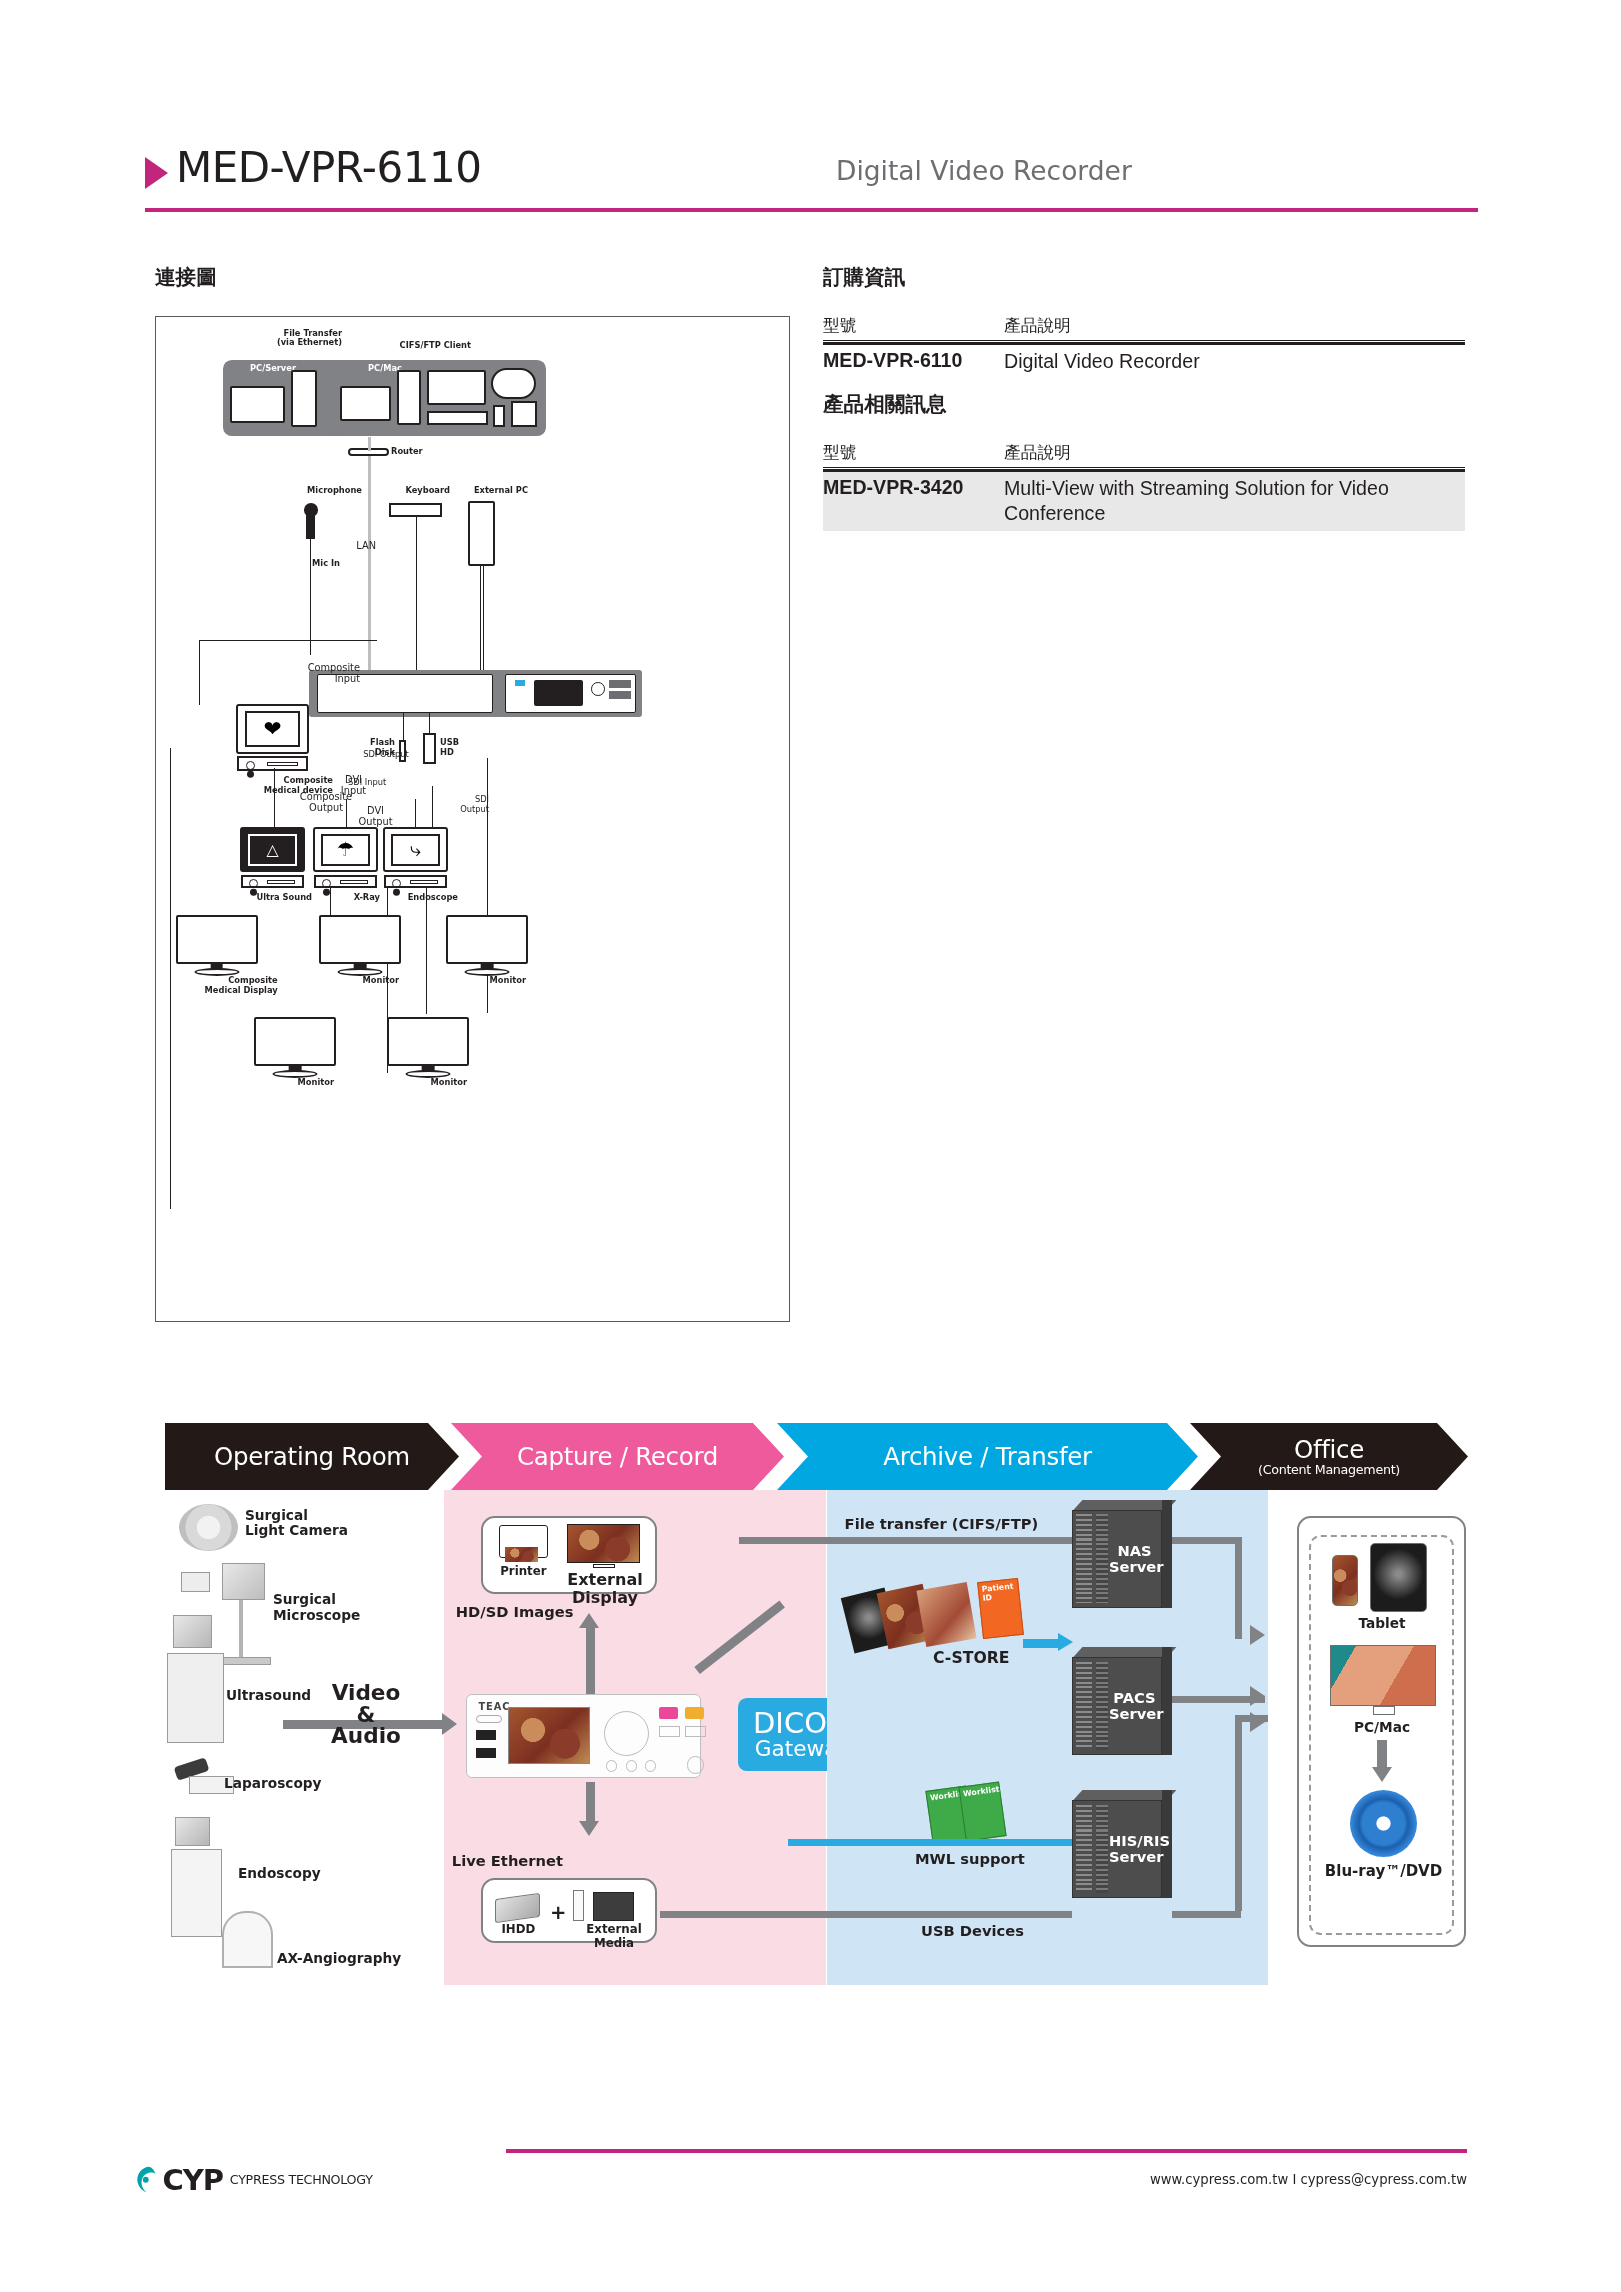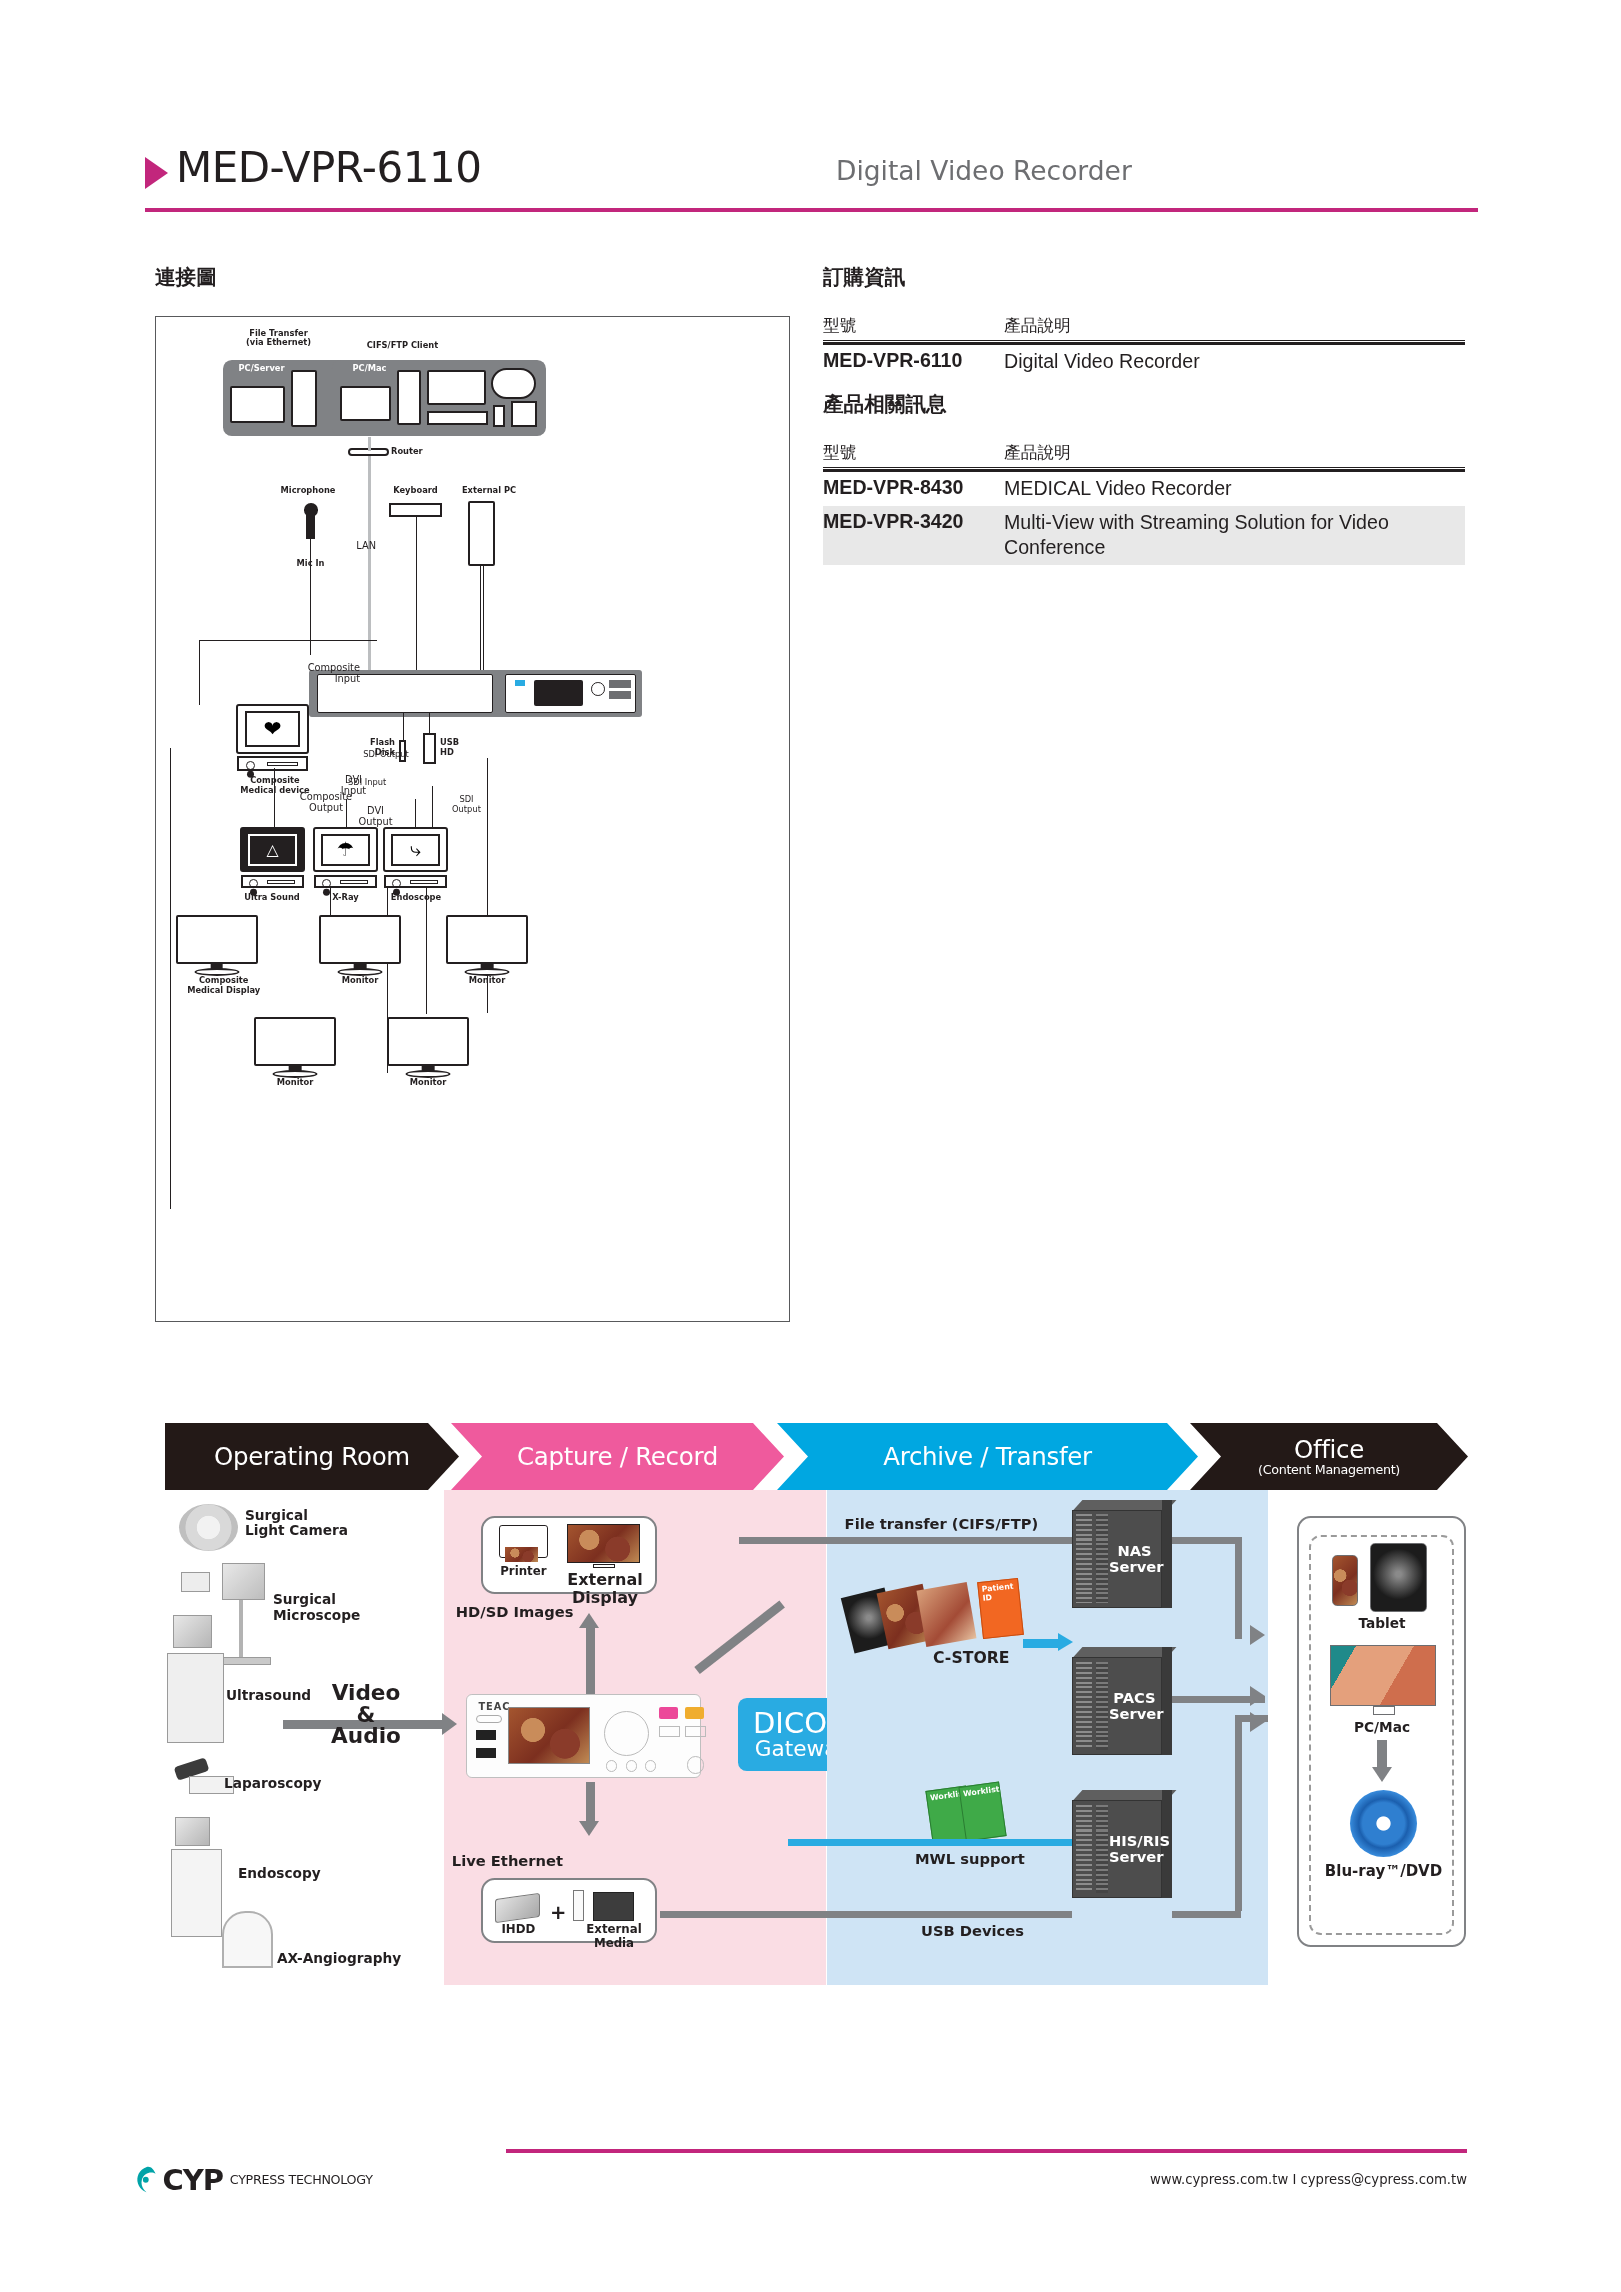--- a/index.html
+++ b/index.html
@@ -64,21 +64,21 @@
   #conn-box {
     position: absolute; left: 155px; top: 316px;
     width: 635px; height: 1006px;
     border: 1.5px solid #58595b; background: #ffffff;
   }
   .dlbl {
     position: absolute; font-family: "DejaVu Sans", sans-serif;
     color: #231f20; line-height: 1.15; text-align: center;
   }
   .dlbl.b { font-weight: bold; }
-  .dlbl.s { font-size: 8.3px; }
+  .dlbl.s { font-size: 8.3px; text-align: right; }
   .dlbl.m { font-size: 9.8px; }
 
   
   .greybox { position: absolute; background: #808285; border-radius: 8.8px; }
   .wbox { position: absolute; border: 2px solid #231f20; background: #fff; }
 
   
   .mon { position: absolute; }
   .mon .scr { border: 2.5px solid #231f20; background: #fff; width: 100%; height: 100%; border-radius: 2px; }
   .mon .neck { position: absolute; left: 50%; transform: translateX(-50%); bottom: -6.9px; width: 12.7px; height: 6.9px; background: #231f20; }
@@ -193,24 +193,20 @@
     <div class="c2">Digital Video Recorder</div>
   </div>
 </div>
 
 <div class="tbl" id="tbl-related">
   <div class="tbl-head">
     <div class="c1">型號</div>
     <div class="c2">產品說明</div>
   </div>
   <div class="tbl-rule"></div>
-  <div class="tbl-row">
-    <div class="c1">MED-VPR-8430</div>
-    <div class="c2">MEDICAL Video Recorder</div>
-  </div>
   <div class="tbl-row alt">
     <div class="c1">MED-VPR-3420</div>
     <div class="c2">Multi-View with Streaming Solution for Video Conference</div>
   </div>
 </div>
 
 <div id="conn-box">
 
   <div class="dlbl b s" style="left:59px; top:11.8px; width:127px;">
     <span>File Transfer</span><br>

